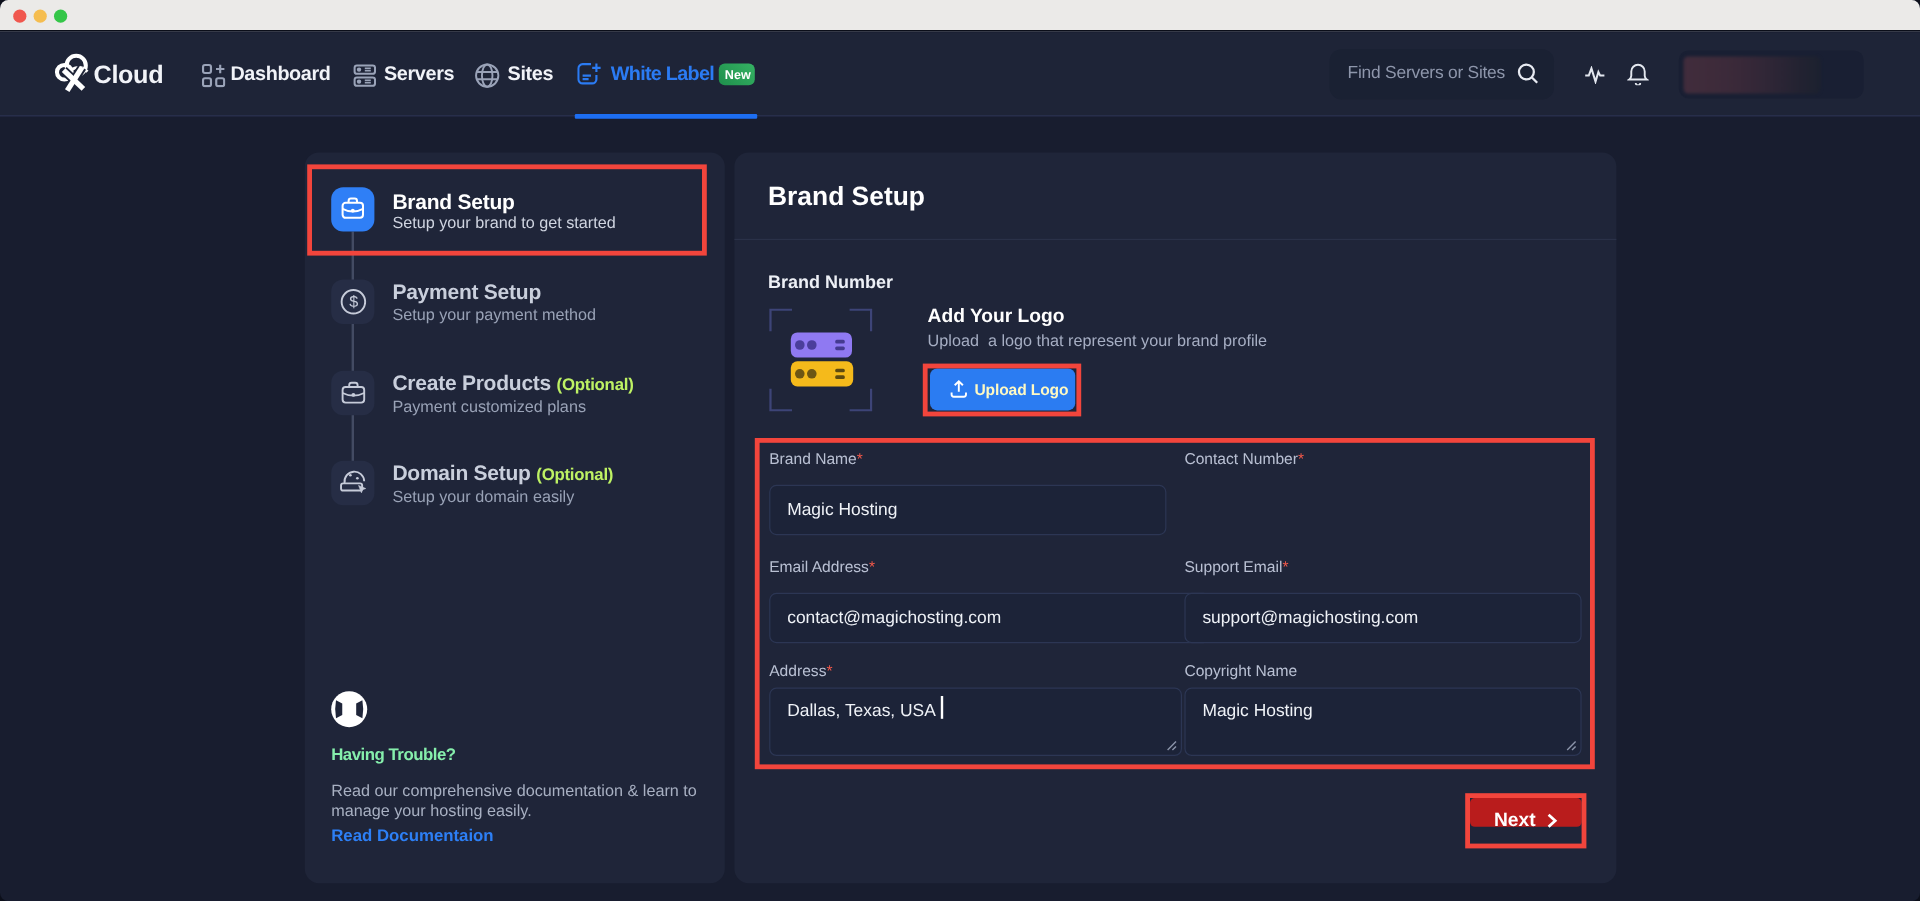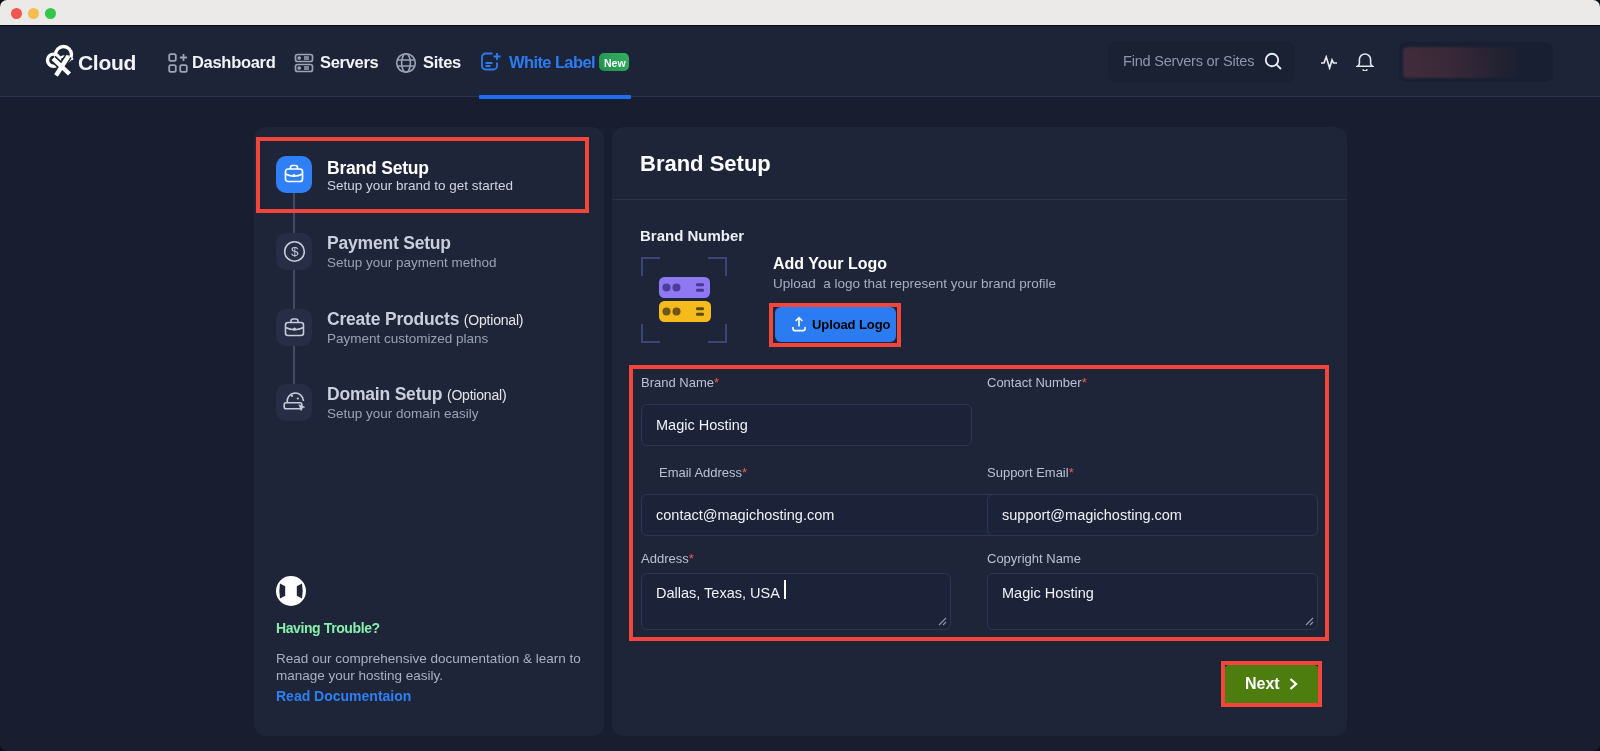--- a/index.html
+++ b/index.html
@@ -19,21 +19,21 @@
   #redact .blur { position:absolute; left:4px; top:5px; width:114px; height:31px; border-radius:4px;
      background:linear-gradient(90deg,#412c3c 0%, #3e2b3a 20%, #3a2939 38%, #342737 52%, #2f2636 62%, #292434 74%, #222231 86%, #1c212f 100%); filter:blur(1.2px); }
   
   #sidebar { left:254px; top:127px; width:350px; height:609px; background:#1f2539; border-radius:12px; }
   #main { left:612px; top:127px; width:735px; height:609px; background:#1f2539; border-radius:12px; }
   
   .tile { width:36px; height:37px; border-radius:10px; background:#262d45; left:22px; }
   .stepline { left:39px; width:2px; background:#434b63; }
   .steptitle { font-size:17.5px; font-weight:bold; color:#c9cfdc; letter-spacing:-0.2px; }
   .stepsub { font-size:13.5px; color:#99a2b6; }
-  .opt { font-size:14px; font-weight:normal; color:#e5e5e5; }
+  .opt { font-size:14px; font-weight:bold; color:#bef264; }
   
   .redbox { border:4px solid #f2453c; }
   
   .label { font-size:13px; color:#b9c0d3; }
   .star { color:#f4594a; }
   .input { background:#1c2338; border:1.5px solid #2c3654; border-radius:6px; color:#eff2f7; font-size:14.5px; }
   .grip { position:absolute; right:3px; bottom:3px; width:9px; height:9px; }
 </style>
 </head>
 <body>
@@ -206,58 +206,58 @@
     </svg>
 
     <div class="abs" style="left:161px;top:128px;font-size:16px;font-weight:bold;color:#fff;">Add Your Logo</div>
     <div class="abs" style="left:161px;top:149px;font-size:13.5px;color:#a6aec3;">Upload&nbsp; a logo that represent your brand profile</div>
 
     <div class="abs" style="left:163px;top:180px;width:121px;height:35px;border-radius:6px;background:#2b7cf2;">
       <svg style="position:absolute;left:16px;top:9px;" width="16" height="16" viewBox="0 0 16 16" fill="none" stroke="#fff" stroke-width="1.6">
         <path d="M8 10.5 v-8.5 M4.6 5 L8 1.7 L11.4 5"></path>
         <path d="M2 11 v1.8 a1.8 1.8 0 0 0 1.8 1.8 h8.4 a1.8 1.8 0 0 0 1.8 -1.8 v-1.8"></path>
       </svg>
-      <span style="position:absolute;left:37px;top:10px;font-size:13px;font-weight:bold;color:#000000;white-space:nowrap;letter-spacing:-0.1px;">Upload Logo</span>
+      <span style="position:absolute;left:37px;top:10px;font-size:13px;font-weight:bold;color:#fef9c3;white-space:nowrap;letter-spacing:-0.1px;">Upload Logo</span>
     </div>
     <div class="abs redbox" style="left:157px;top:176px;width:132px;height:44px;"></div>
 
     <div class="abs redbox" style="left:17px;top:238px;width:700px;height:276px;"></div>
 
     <div class="abs label" style="left:29px;top:248px;">Brand Name<span class="star">*</span></div>
     <div class="abs input" style="left:29px;top:277px;width:331px;height:42px;">
         <span style="position:absolute;left:14px;top:12px;">Magic Hosting</span>
       </div>
     <div class="abs label" style="left:375px;top:248px;">Contact Number<span class="star">*</span></div>
 
-    <div class="abs label" style="left:47px;top:338px;">Email Address<span class="star">*</span></div>
+    <div class="abs label" style="left:29px;top:338px;">Email Address<span class="star">*</span></div>
     <div class="abs input" style="left:29px;top:367px;width:368px;height:42px;">
         <span style="position:absolute;left:14px;top:12px;">contact@magichosting.com</span>
       </div>
     <div class="abs label" style="left:375px;top:338px;">Support Email<span class="star">*</span></div>
     <div class="abs input" style="left:375px;top:367px;width:331px;height:42px;">
         <span style="position:absolute;left:14px;top:12px;">support@magichosting.com</span>
       </div>
 
     <div class="abs label" style="left:29px;top:424px;">Address<span class="star">*</span></div>
-    <div class="abs input" style="left:29px;top:446px;width:310px;height:57px;">
+    <div class="abs input" style="left:29px;top:446px;width:344px;height:57px;">
       <span style="position:absolute;left:14px;top:11px;">Dallas, Texas, USA</span>
       <span style="position:absolute;left:142px;top:6px;width:1.5px;height:19px;background:#fff;"></span>
       <svg class="grip" viewBox="0 0 9 9" stroke="#8a93a8" stroke-width="1.2">
           <path d="M8 1 L1 8 M8 5 L5 8"></path>
         </svg>
     </div>
     <div class="abs label" style="left:375px;top:424px;">Copyright Name</div>
     <div class="abs input" style="left:375px;top:446px;width:331px;height:57px;">
       <span style="position:absolute;left:14px;top:11px;">Magic Hosting</span>
       <svg class="grip" viewBox="0 0 9 9" stroke="#8a93a8" stroke-width="1.2">
           <path d="M8 1 L1 8 M8 5 L5 8"></path>
         </svg>
     </div>
 
-    <div class="abs" style="left:613px;top:538px;width:93px;height:41px;border-radius:4px;background:#4d7c0f;">
+    <div class="abs" style="left:613px;top:538px;width:93px;height:24px;border-radius:4px;background:#b91c1c;">
       <span style="position:absolute;left:20px;top:10px;font-size:16px;font-weight:bold;color:#fff;">Next</span>
       <svg style="position:absolute;left:61px;top:12px;" width="14" height="14" viewBox="0 0 14 14" fill="none" stroke="#fff" stroke-width="2.3">
           <path d="M4.5 2 L10 7 L4.5 12"></path>
         </svg>
     </div>
     <div class="abs redbox" style="left:609px;top:534px;width:101px;height:46px;"></div>
   </div>
 </div>
 
 </body></html>

